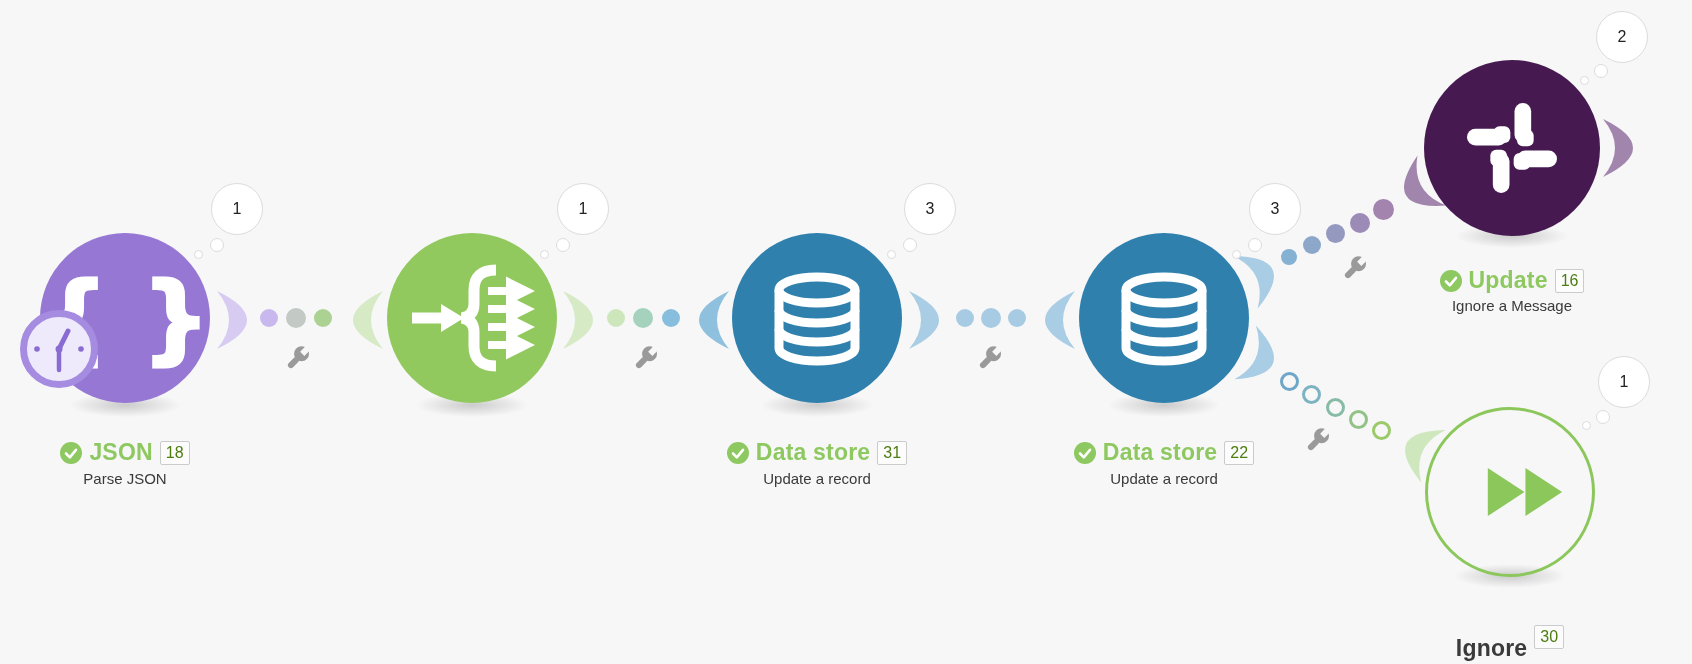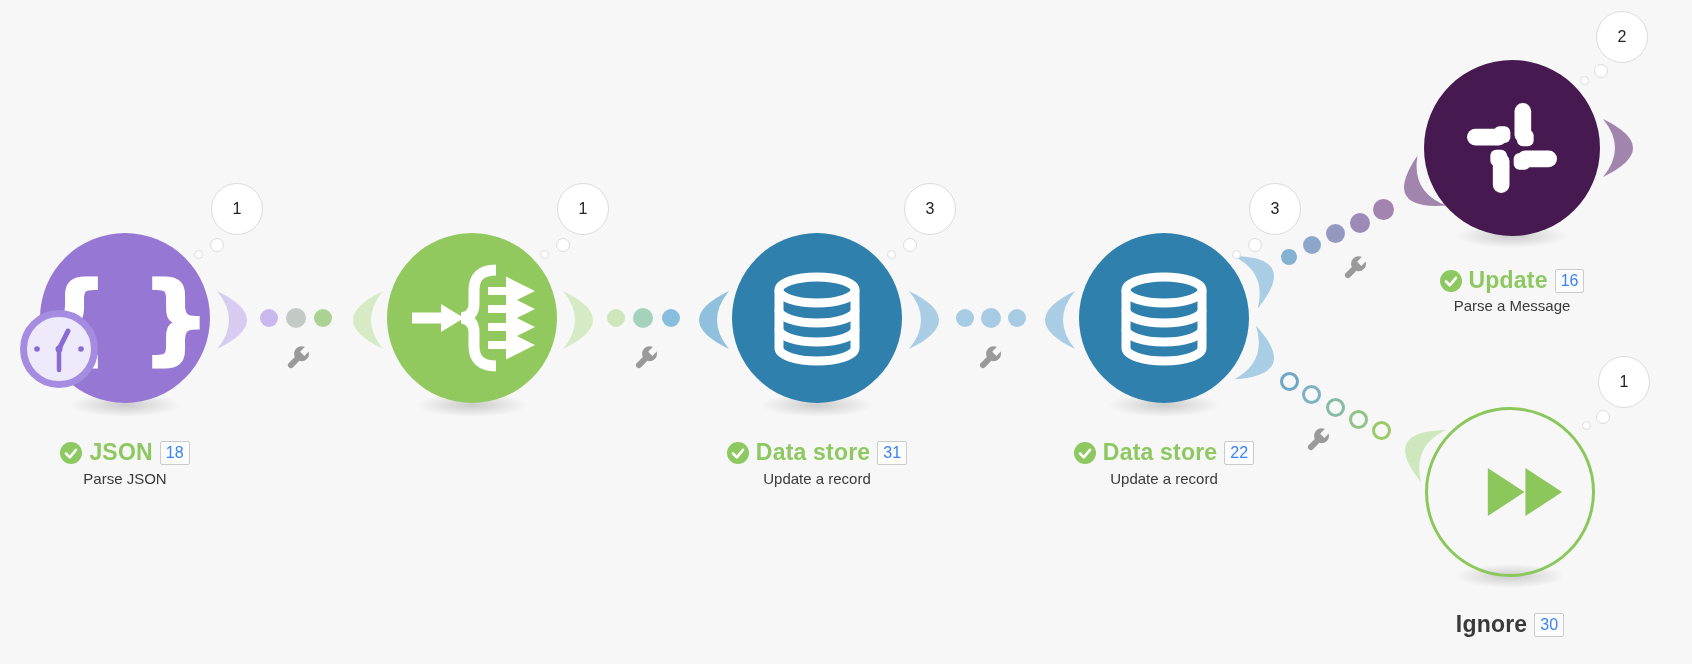--- a/index.html
+++ b/index.html
@@ -31,24 +31,24 @@
     color: #222; font-size: 16px; text-align: center; line-height: 50px;
   }
   .trail { position: absolute; background: #fff; border: 1px solid #dcdcdc; border-radius: 50%; }
 
   
   .label-row {
     position: absolute; width: 320px; display: flex;
     align-items: center; justify-content: center; gap: 7px;
   }
   .mod-name { font-size: 23px; font-weight: bold; color: #8ec860; letter-spacing: 0.2px; }
-  .mod-name.dark { color: #3a3a3a; }
+  .mod-name.dark { color: #3a3a3a; margin-top: 24px; }
   .badge {
     display: inline-block; border: 1.5px solid #c9cbcd; background: #fcfcfd;
-    color: #3b82f6; font-size: 16px; padding: 1px 5px; border-radius: 2px; line-height: 1.25;
+    color: #4d7c0f; font-size: 16px; padding: 1px 5px; border-radius: 2px; line-height: 1.25;
   }
   .sublabel {
     position: absolute; width: 320px; text-align: center;
     font-size: 15px; color: #3a3a3a;
   }
 
   
   .port { position: absolute; }
 
   
@@ -287,21 +287,21 @@
   <div class="trail" style="left:1594px;top:64px;width:14px;height:14px"></div>
   <div class="trail" style="left:1580px;top:76px;width:9px;height:9px"></div>
   <div class="label-row" style="left:1352px;top:267px">
     <svg width="22" height="22" viewBox="0 0 22 22">
       <circle cx="11" cy="11" r="11" fill="#8ec860"></circle>
       <polyline points="6,11.5 9.8,15.3 16,7.8" fill="none" stroke="#fff" stroke-width="2.6" stroke-linecap="round" stroke-linejoin="round"></polyline>
     </svg>
     <span class="mod-name">Update</span>
     <span class="badge">16</span>
   </div>
-  <div class="sublabel" style="left:1352px;top:297px">Parse a Message</div>
+  <div class="sublabel" style="left:1352px;top:297px">Ignore a Message</div>
 
   <div class="circle outline" style="left:1425px;top:407px">
     <svg width="170" height="170" viewBox="0 0 170 170">
       <polygon points="62,60 100,85 62,110" fill="#8cc75c"></polygon>
       <polygon points="101,60 139,85 101,110" fill="#8cc75c"></polygon>
     </svg>
   </div>
   <div class="bubble" style="left:1598px;top:356px">1</div>
   <div class="trail" style="left:1596px;top:410px;width:14px;height:14px"></div>
   <div class="trail" style="left:1582px;top:421px;width:9px;height:9px"></div>

